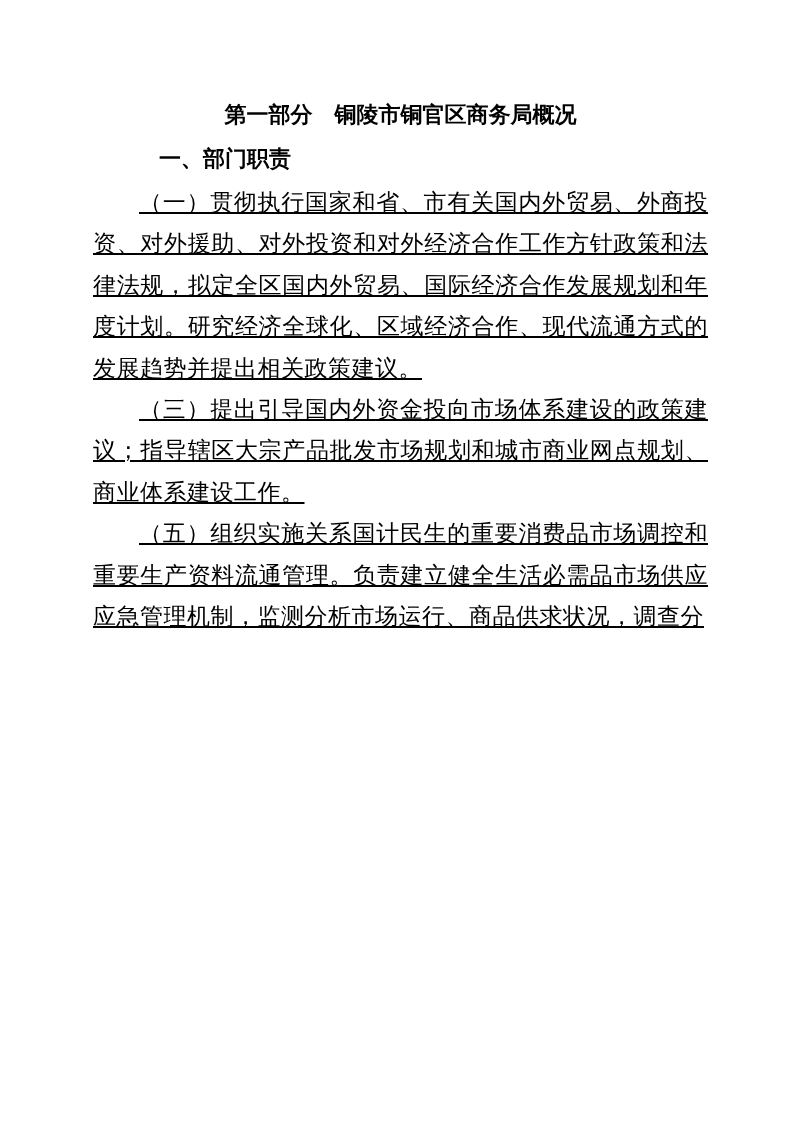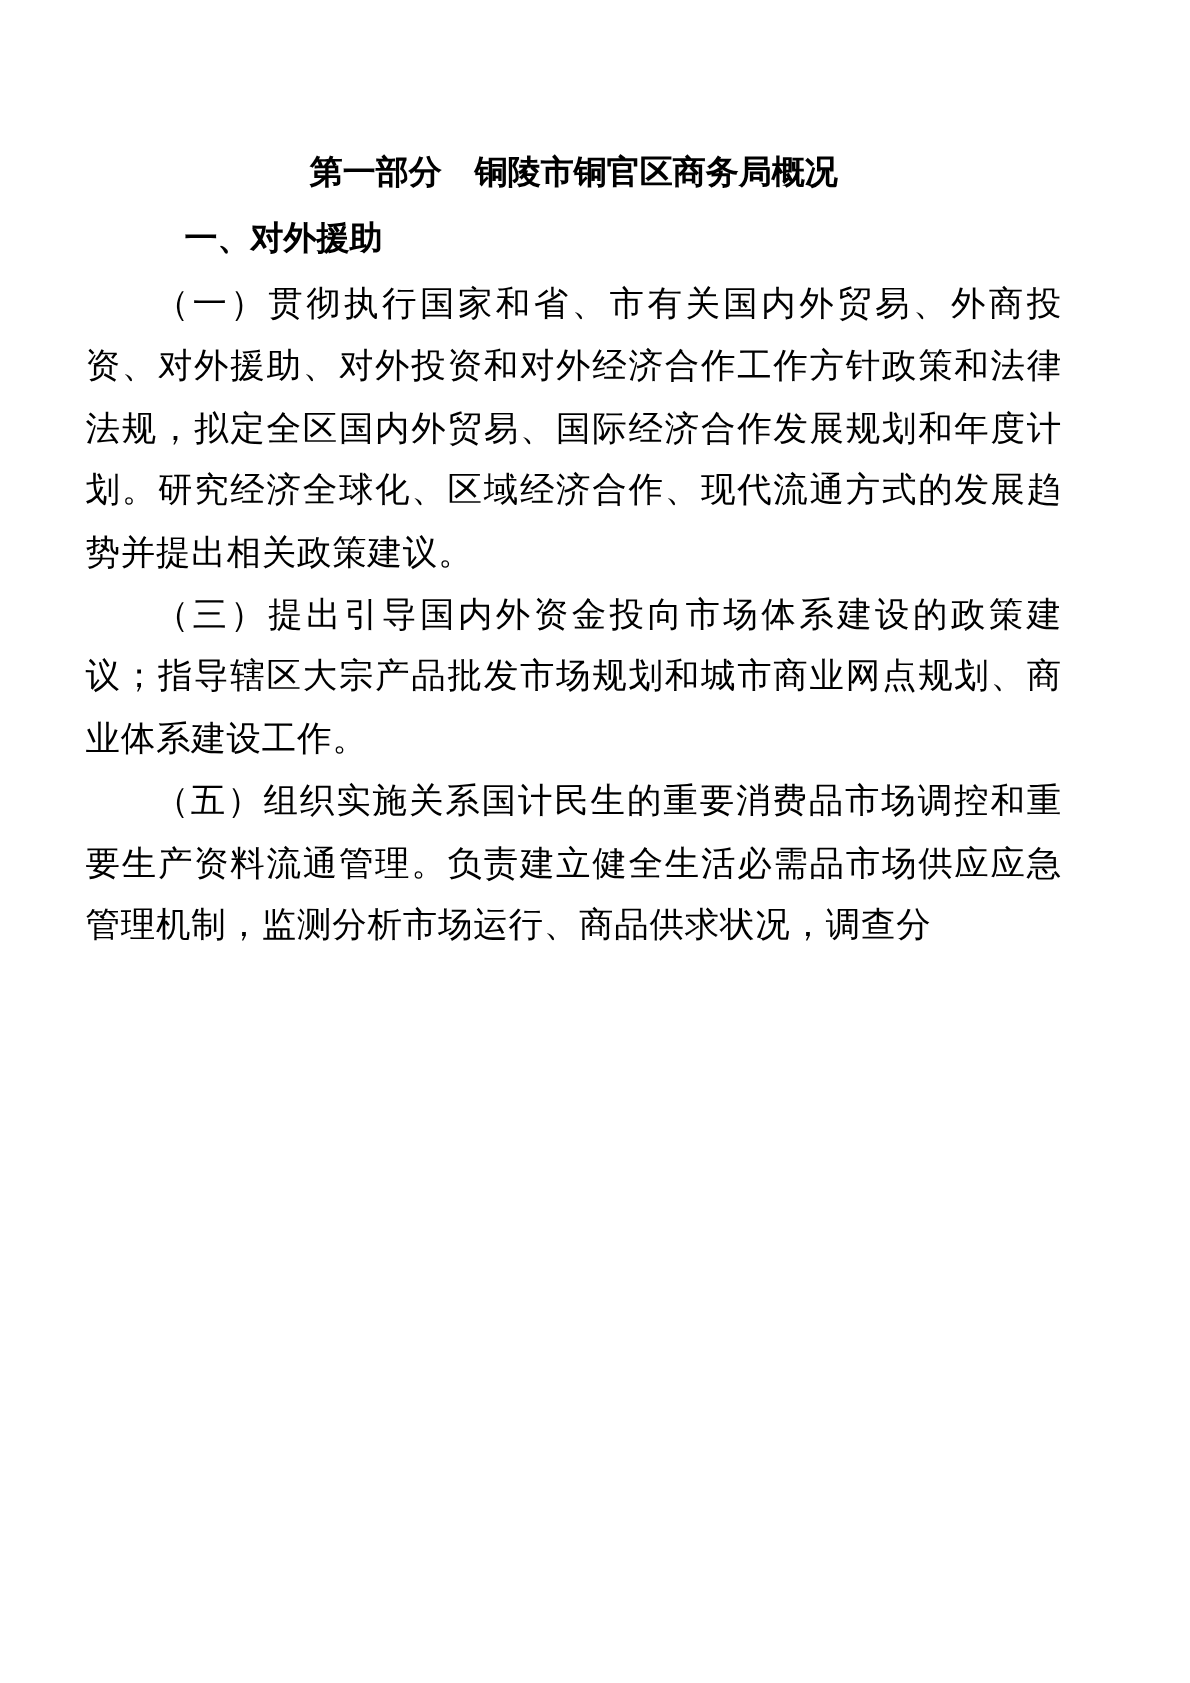--- a/index.html
+++ b/index.html
@@ -6,21 +6,21 @@
     margin: 0;
     padding: 0;
     background: #ffffff;
   }
   .page {
     position: relative;
     width: 793px;
     height: 1122px;
     background: #ffffff;
     box-sizing: border-box;
-    padding: 94px 85px 0 57px;
+    padding: 94px 85px 0 93px;
     color: #000000;
     overflow: hidden;
   }
   .doc-title {
     margin: 0;
     font-family: "Liberation Sans", "DejaVu Sans", sans-serif;
     font-weight: bold;
     font-size: 22px;
     line-height: 42px;
     text-align: center;
@@ -38,29 +38,30 @@
     margin: 0;
     font-family: "Liberation Serif", "DejaVu Serif", serif;
     font-weight: normal;
     font-size: 23px;
     letter-spacing: 0.5px;
     line-height: 41.4px;
     text-indent: 46px;
     text-align: justify;
     text-justify: inter-character;
     color: #000000;
+    text-decoration: underline;
   }
 </style>
 </head>
 <body>
 
 <div class="page">
   <h1 class="doc-title">第一部分　铜陵市铜官区商务局概况</h1>
 
-  <h2 class="section-heading">一、对外援助</h2>
+  <h2 class="section-heading">一、部门职责</h2>
 
   <p class="body-para">（一）贯彻执行国家和省、市有关国内外贸易、外商投资、对外援助、对外投资和对外经济合作工作方针政策和法律法规，拟定全区国内外贸易、国际经济合作发展规划和年度计划。研究经济全球化、区域经济合作、现代流通方式的发展趋势并提出相关政策建议。</p>
 
 
   <p class="body-para">（三）提出引导国内外资金投向市场体系建设的政策建议；指导辖区大宗产品批发市场规划和城市商业网点规划、商业体系建设工作。</p>
 
 
   <p class="body-para">（五）组织实施关系国计民生的重要消费品市场调控和重要生产资料流通管理。负责建立健全生活必需品市场供应应急管理机制，监测分析市场运行、商品供求状况，调查分</p>
 </div>
 

